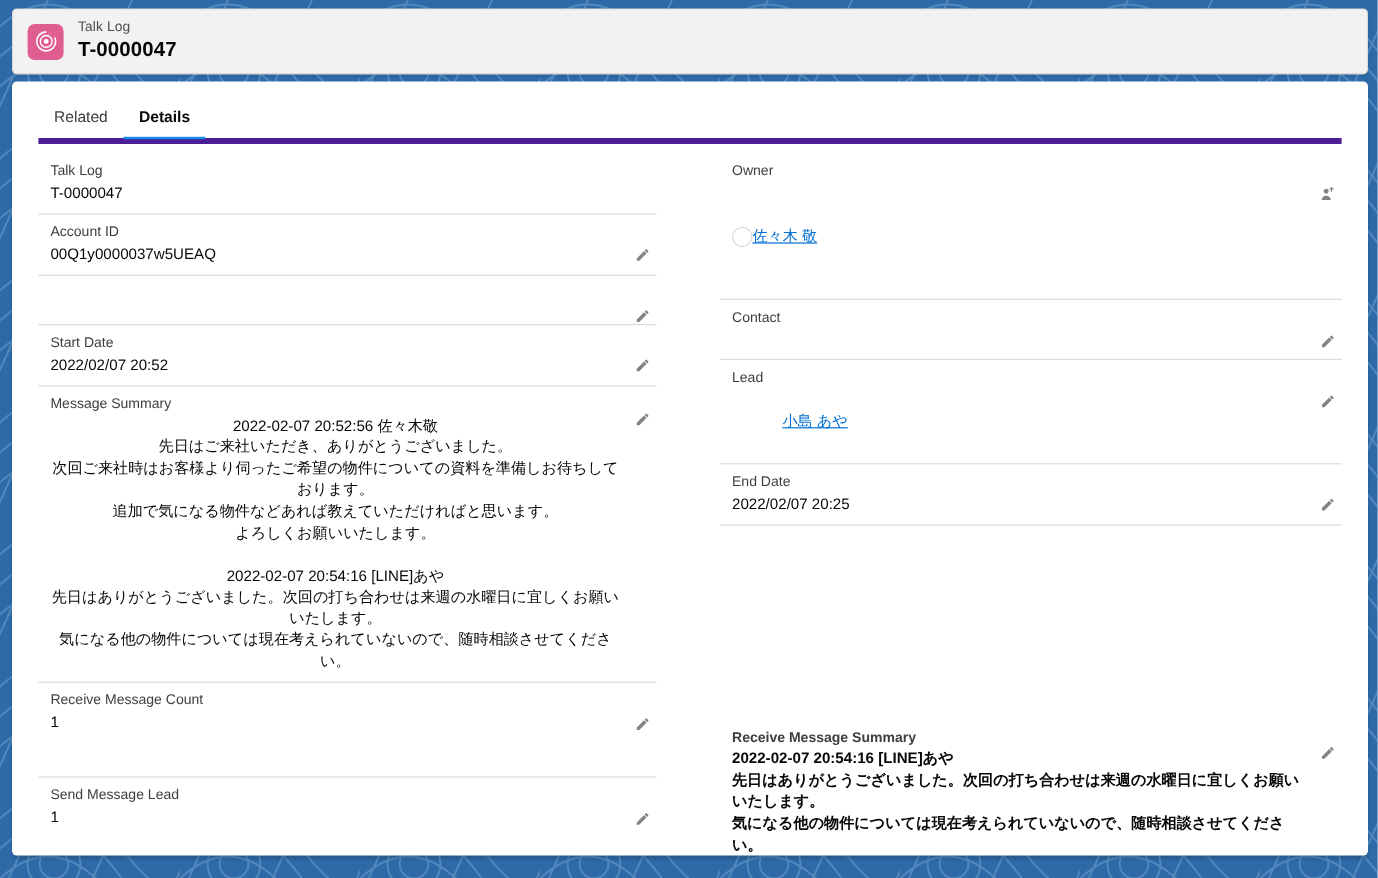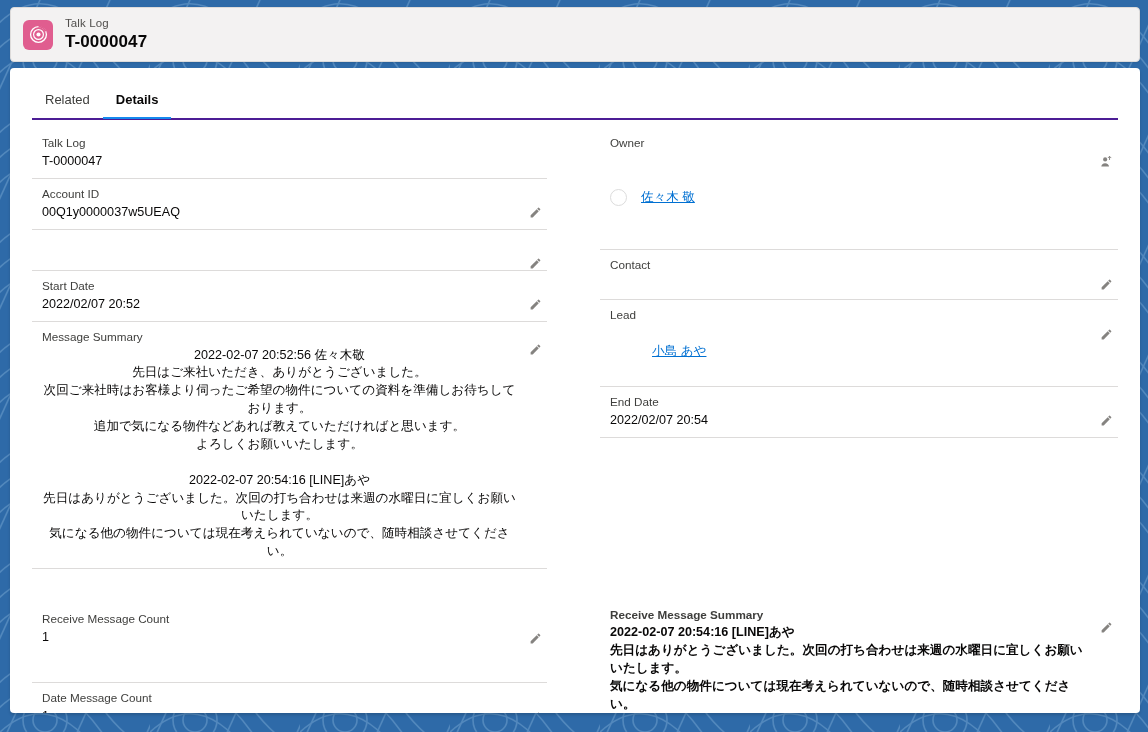--- a/index.html
+++ b/index.html
@@ -82,21 +82,21 @@
     border-radius: 4px;
     box-shadow: 0 2px 3px rgba(0,0,0,0.16);
     overflow: hidden;
   }
 
   
   #tabs {
     position: relative;
     height: 40px;
     margin: 12px 22px 0 22px;
-    border-bottom: 2px solid #4c1d95;
+    border-bottom: 5px solid #4c1d95;
     display: flex;
     align-items: stretch;
   }
   .tab {
     position: relative;
     display: flex;
     align-items: center;
     padding: 0 13px;
     font-size: 13px;
     color: #3e3e3c;
@@ -166,21 +166,21 @@
   
   .rec-link {
     color: #0070d2;
     font-size: 12.6px;
     text-decoration: underline;
     cursor: pointer;
   }
   .inline-row {
     display: flex;
     align-items: center;
-    gap: 14px;
+    gap: 0;
     line-height: 1.4;
   }
   .avatar {
     width: 17px; height: 17px;
     border-radius: 50%;
     flex: none;
     overflow: hidden;
     display: block;
     border: 1px solid #dcdcdc;
     background: #fff;
@@ -291,32 +291,32 @@
 2022-02-07 20:54:16 [LINE]あや
 先日はありがとうございました。次回の打ち合わせは来週の水曜日に宜しくお願いいたします。
 気になる他の物件については現在考えられていないので、随時相談させてください。</div>
           <div class="field-action" style="top:18px;">
             <svg width="13" height="13" viewBox="0 0 24 24" aria-hidden="true">
               <path d="M3 17.2V21h3.8L18 9.8 14.2 6 3 17.2zM20.7 7.1a1 1 0 0 0 0-1.4l-2.4-2.4a1 1 0 0 0-1.4 0l-1.8 1.8L18.9 8.9l1.8-1.8z" fill="#706e6b"></path>
             </svg>
           </div>
         </div>
 
-        <div class="field" style="min-height:79px;margin-top:35px;">
+        <div class="field" style="min-height:79px;">
           <div class="field-label">Receive Message Count</div>
           <div class="field-value">1</div>
           <div class="field-action">
             <svg width="13" height="13" viewBox="0 0 24 24" aria-hidden="true">
               <path d="M3 17.2V21h3.8L18 9.8 14.2 6 3 17.2zM20.7 7.1a1 1 0 0 0 0-1.4l-2.4-2.4a1 1 0 0 0-1.4 0l-1.8 1.8L18.9 8.9l1.8-1.8z" fill="#706e6b"></path>
             </svg>
           </div>
         </div>
 
         <div class="field" style="min-height:117px;">
-          <div class="field-label">Date Message Count</div>
+          <div class="field-label">Send Message Lead</div>
           <div class="field-value">1</div>
           <div class="field-action">
             <svg width="13" height="13" viewBox="0 0 24 24" aria-hidden="true">
               <path d="M3 17.2V21h3.8L18 9.8 14.2 6 3 17.2zM20.7 7.1a1 1 0 0 0 0-1.4l-2.4-2.4a1 1 0 0 0-1.4 0l-1.8 1.8L18.9 8.9l1.8-1.8z" fill="#706e6b"></path>
             </svg>
           </div>
         </div>
 
       </div>
 
@@ -358,21 +358,21 @@
           </div>
           <div class="field-action">
             <svg width="13" height="13" viewBox="0 0 24 24" aria-hidden="true">
               <path d="M3 17.2V21h3.8L18 9.8 14.2 6 3 17.2zM20.7 7.1a1 1 0 0 0 0-1.4l-2.4-2.4a1 1 0 0 0-1.4 0l-1.8 1.8L18.9 8.9l1.8-1.8z" fill="#706e6b"></path>
             </svg>
           </div>
         </div>
 
         <div class="field">
           <div class="field-label">End Date</div>
-          <div class="field-value">2022/02/07 20:54</div>
+          <div class="field-value">2022/02/07 20:25</div>
           <div class="field-action">
             <svg width="13" height="13" viewBox="0 0 24 24" aria-hidden="true">
               <path d="M3 17.2V21h3.8L18 9.8 14.2 6 3 17.2zM20.7 7.1a1 1 0 0 0 0-1.4l-2.4-2.4a1 1 0 0 0-1.4 0l-1.8 1.8L18.9 8.9l1.8-1.8z" fill="#706e6b"></path>
             </svg>
           </div>
         </div>
 
         <div class="field no-rule" style="min-height:162px;"></div>
 
         <div class="field" style="min-height:79px;font-weight:bold;">

